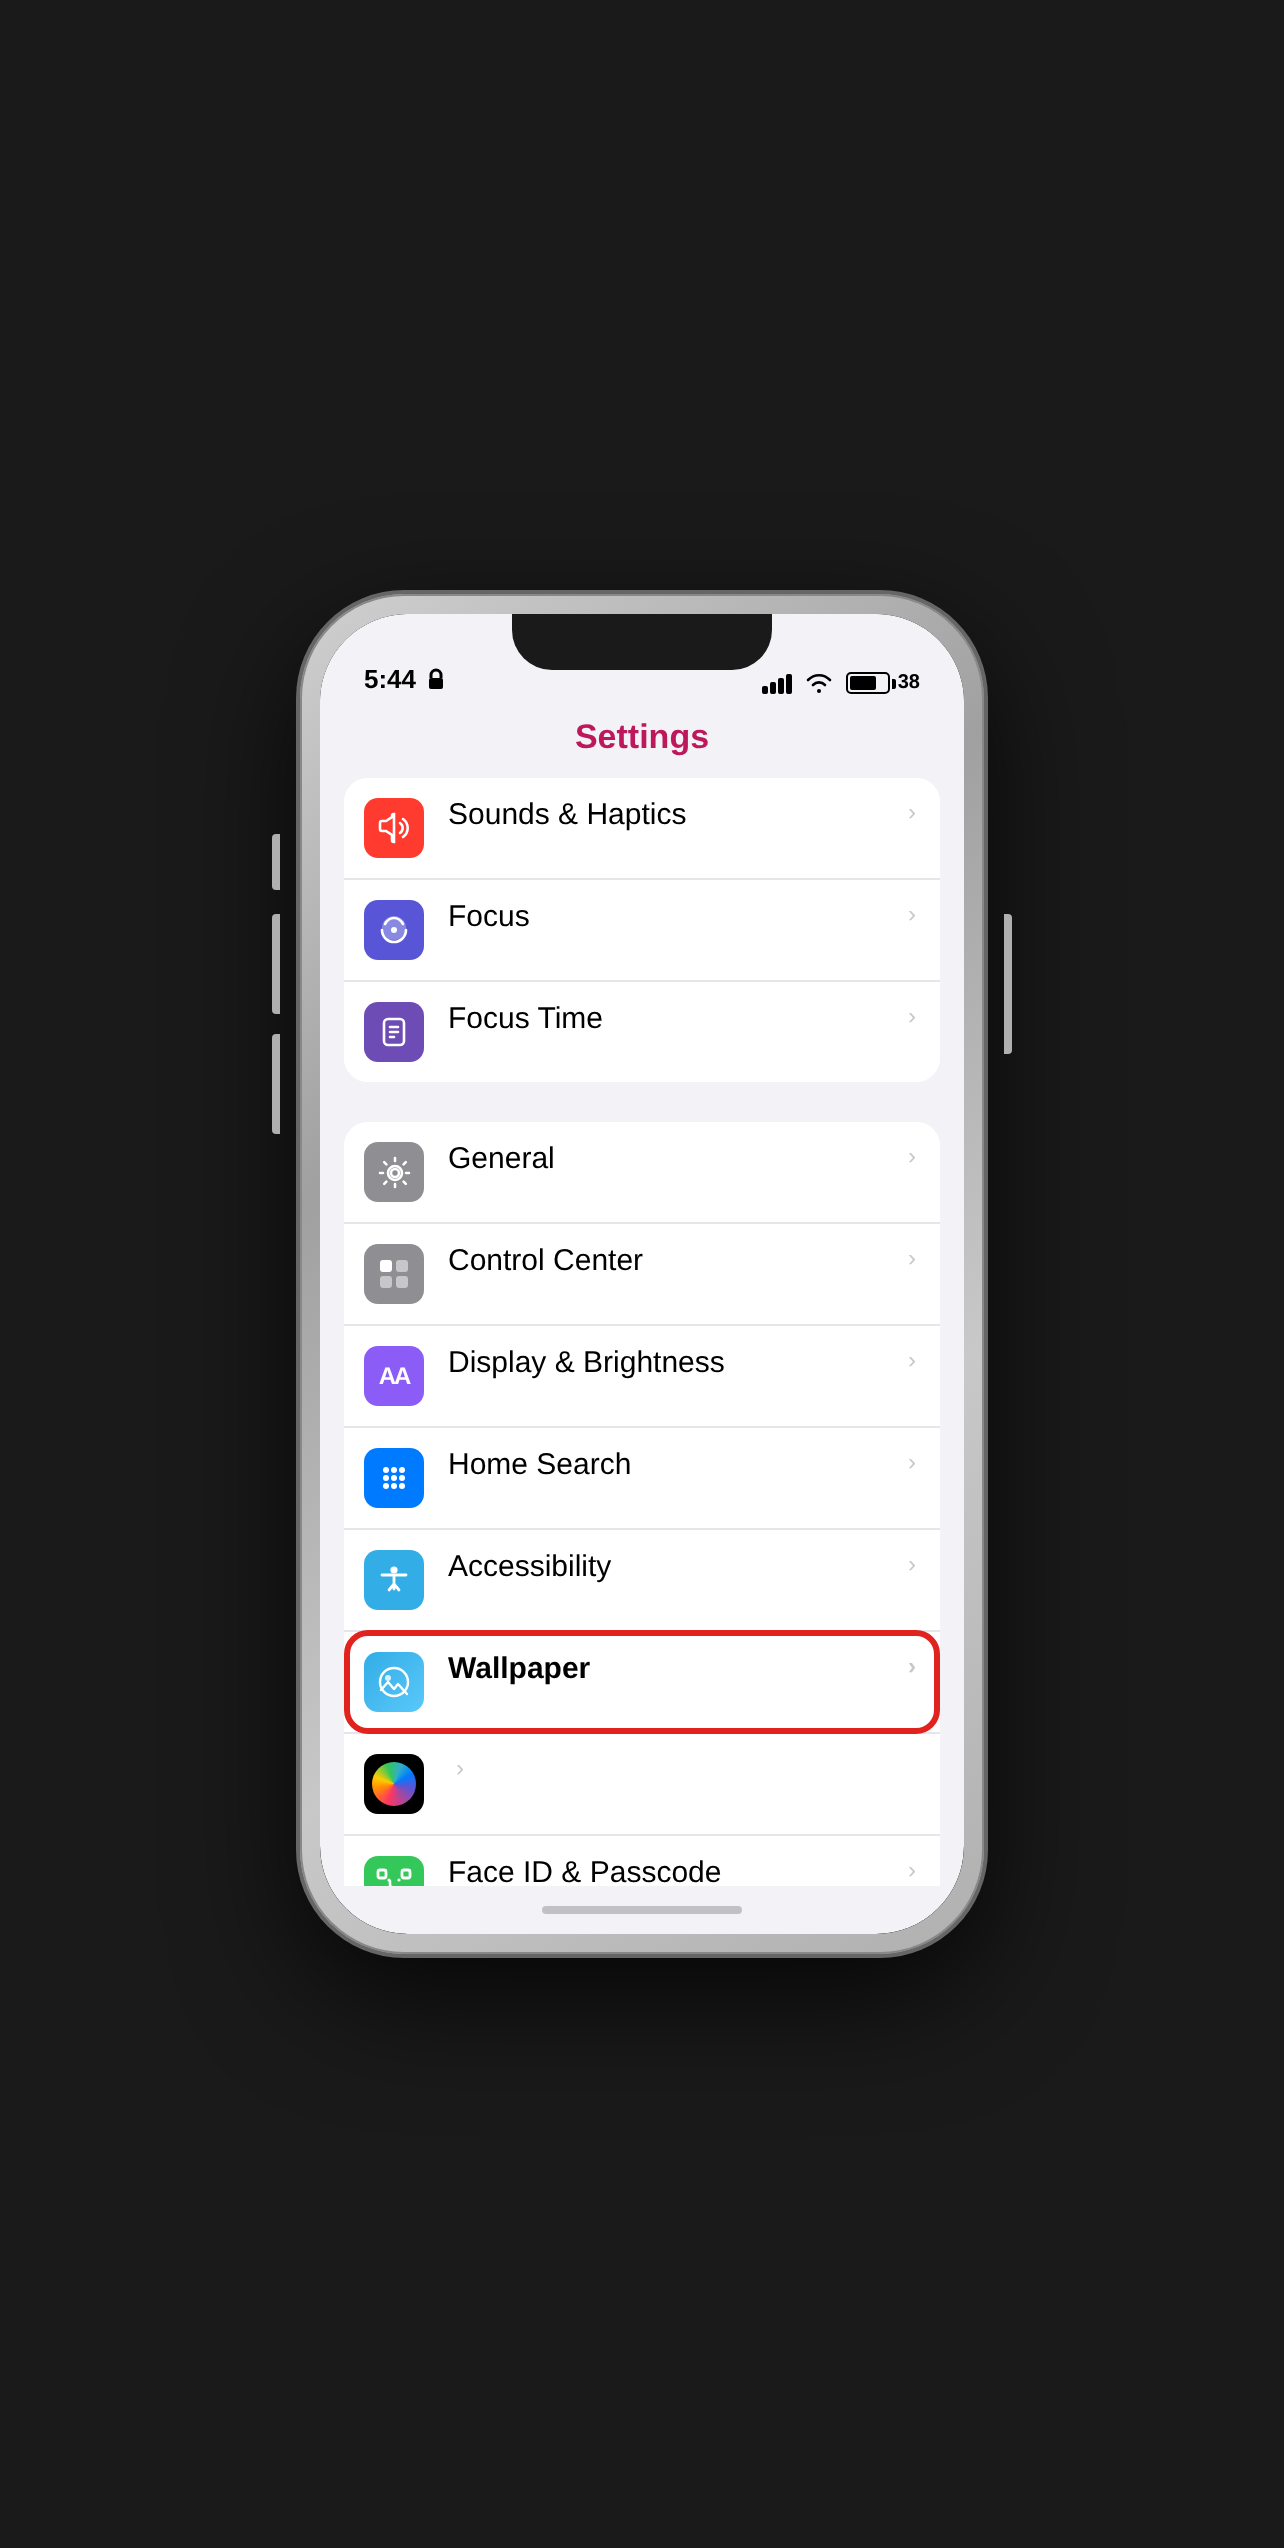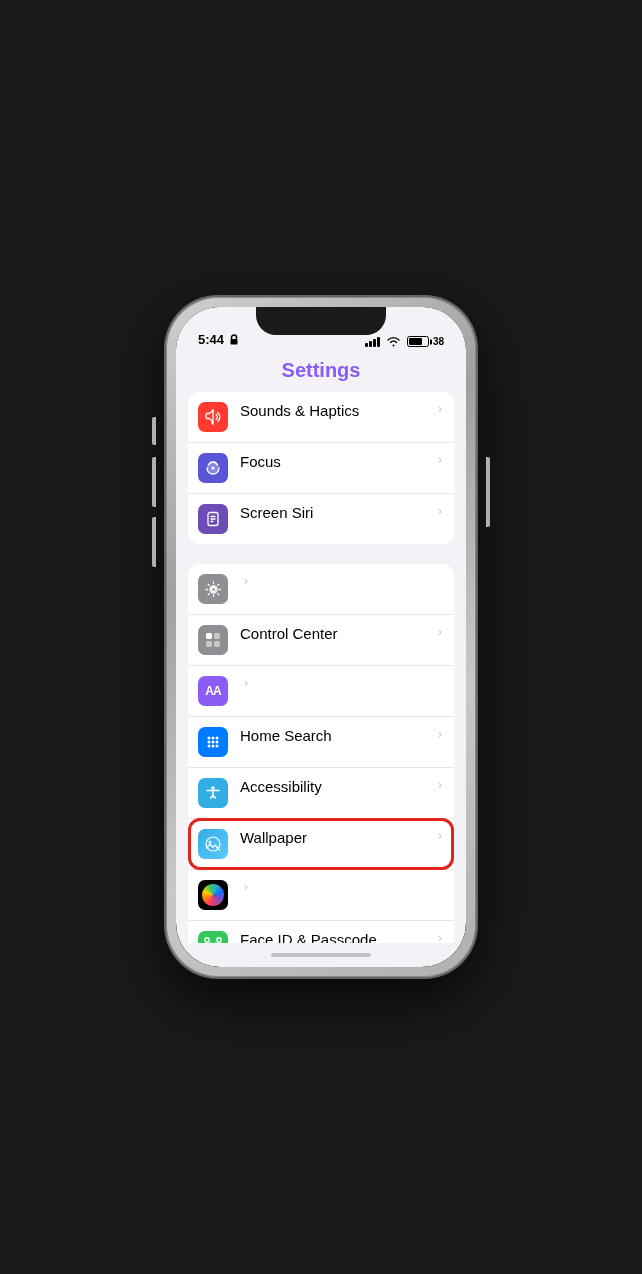--- a/index.html
+++ b/index.html
@@ -6,21 +6,21 @@
     body {
       background: #1a1a1a;
       display: flex;
       justify-content: center;
       align-items: center;
       min-height: 100vh;
       font-family: -apple-system, 'SF Pro Display', 'Helvetica Neue', Arial, sans-serif;
     }
 
     .phone-outer {
-      width: 310px;
+      width: 342px;
       height: 680px;
       background: linear-gradient(145deg, #d0d0d0, #a0a0a0, #c8c8c8, #b0b0b0);
       border-radius: 52px;
       padding: 10px;
       box-shadow:
         inset 0 0 0 1px #888,
         0 0 0 2px #666,
         0 20px 60px rgba(0,0,0,0.8);
       position: relative;
     }
@@ -122,23 +122,23 @@
     .battery-fill {
       background: #000;
       height: 100%;
       border-radius: 1px;
       width: 75%;
     }
 
     
     .nav-title {
       text-align: center;
-      font-size: 20px;
+      font-size: 17px;
       font-weight: 700;
-      color: #8b5cf6;
+      color: #be185d;
       padding: 8px 0 10px;
       background: #f2f2f7;
       flex-shrink: 0;
     }
 
     
     .settings-scroll {
       flex: 1;
       overflow-y: auto;
       overflow-x: hidden;
@@ -250,20 +250,21 @@
       width: 100px;
       height: 4px;
       background: #000;
       border-radius: 2px;
       opacity: 0.2;
     }
 
     
     .wallpaper-highlight {
       position: relative;
+      font-weight: bold;
     }
     .wallpaper-highlight::before {
       content: '';
       position: absolute;
       inset: -1px 0;
       border: 3px solid #e0231e;
       border-radius: 12px;
       pointer-events: none;
       z-index: 5;
     }
@@ -335,52 +336,54 @@
             <span class="item-label">Focus</span>
             <span class="item-chevron">›</span>
           </div>
           <div class="settings-item">
             <div class="item-icon icon-purple2">
               <svg width="16" height="16" viewBox="0 0 16 16" fill="none">
                   <rect x="3" y="1.5" width="10" height="13" rx="2" stroke="white" stroke-width="1.3"></rect>
                   <path d="M6 5.5h4M6 8h4M6 10.5h2" stroke="white" stroke-width="1.3" stroke-linecap="round"></path>
                 </svg>
             </div>
-            <span class="item-label">Screen Siri</span>
+            <span class="item-label">Focus Time</span>
             <span class="item-chevron">›</span>
           </div>
         </div>
 
         <div class="settings-section">
           <div class="settings-item">
             <div class="item-icon icon-gray">
               <svg width="17" height="17" viewBox="0 0 17 17" fill="none">
                   <circle cx="8.5" cy="8.5" r="2" stroke="white" stroke-width="1.3"></circle>
                   <path d="M8.5 1v1.5M8.5 14v1.5M1 8.5h1.5M14 8.5h1.5M3.1 3.1l1.1 1.1M12.8 12.8l1.1 1.1M3.1 13.9l1.1-1.1M12.8 4.2l1.1-1.1" stroke="white" stroke-width="1.3" stroke-linecap="round"></path>
                   <circle cx="8.5" cy="8.5" r="3.5" stroke="white" stroke-width="1.3"></circle>
                 </svg>
             </div>
+            <span class="item-label">General</span>
             <span class="item-chevron">›</span>
           </div>
           <div class="settings-item">
             <div class="item-icon icon-gray2">
               <svg width="16" height="16" viewBox="0 0 16 16" fill="none">
                   <rect x="1" y="1" width="6" height="6" rx="1.5" fill="white"></rect>
                   <rect x="9" y="1" width="6" height="6" rx="1.5" fill="white" opacity="0.5"></rect>
                   <rect x="1" y="9" width="6" height="6" rx="1.5" fill="white" opacity="0.5"></rect>
                   <rect x="9" y="9" width="6" height="6" rx="1.5" fill="white" opacity="0.5"></rect>
                 </svg>
             </div>
             <span class="item-label">Control Center</span>
             <span class="item-chevron">›</span>
           </div>
           <div class="settings-item">
             <div class="item-icon icon-blue">
               <span style="font-size:12px;font-weight:700;color:white;letter-spacing:-1px">AA</span>
             </div>
+            <span class="item-label">Display &amp; Brightness</span>
             <span class="item-chevron">›</span>
           </div>
           <div class="settings-item">
             <div class="item-icon icon-blue2">
               <svg width="16" height="16" viewBox="0 0 16 16" fill="none">
                   <circle cx="4" cy="4" r="1.5" fill="white"></circle>
                   <circle cx="8" cy="4" r="1.5" fill="white"></circle>
                   <circle cx="12" cy="4" r="1.5" fill="white"></circle>
                   <circle cx="4" cy="8" r="1.5" fill="white"></circle>
                   <circle cx="8" cy="8" r="1.5" fill="white"></circle>

